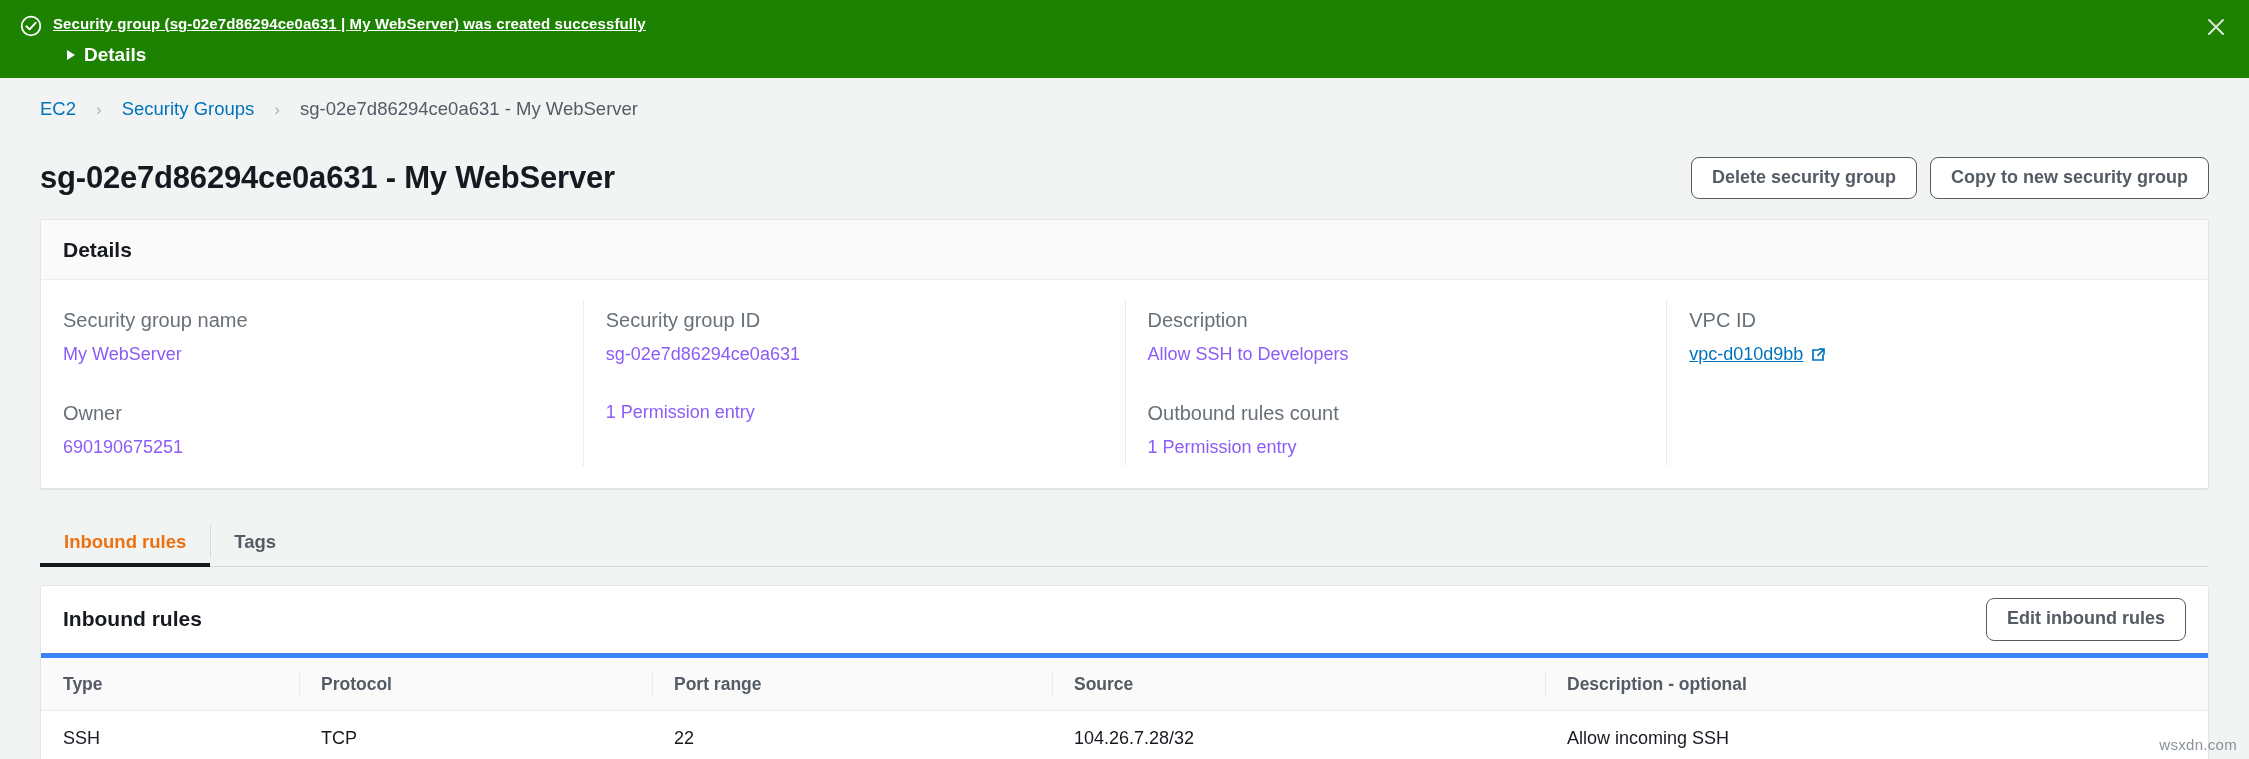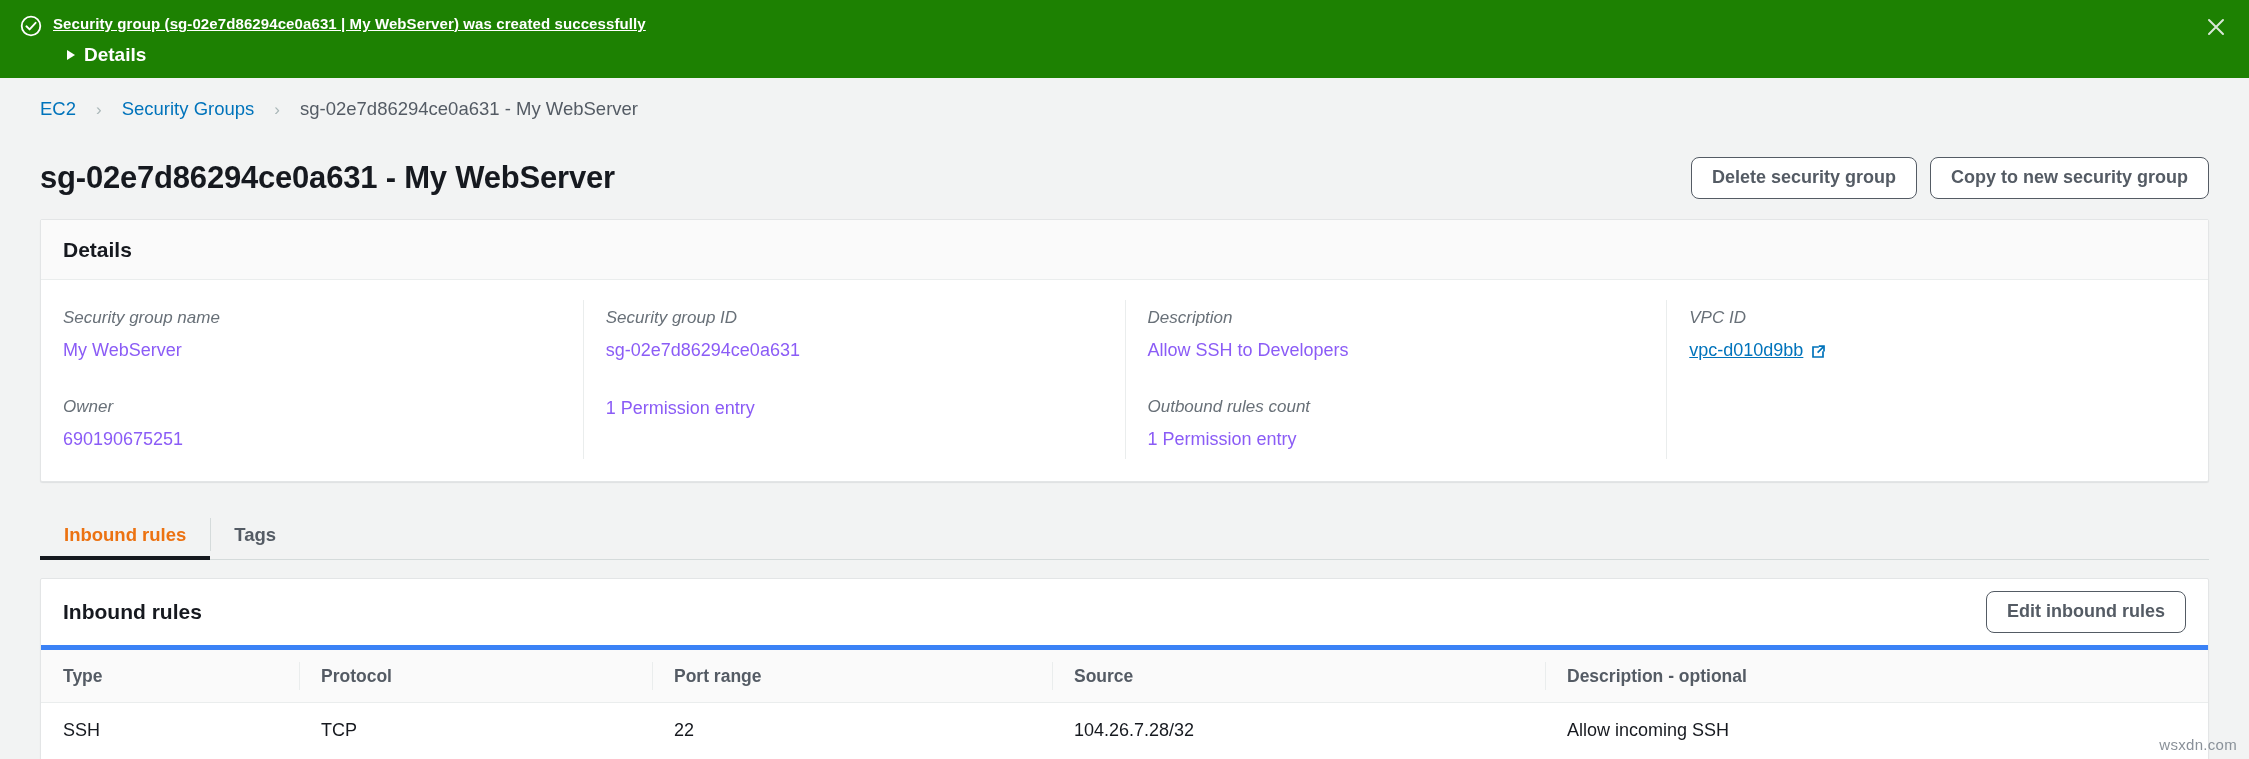--- a/index.html
+++ b/index.html
@@ -162,25 +162,24 @@
     grid-template-columns: repeat(4, 1fr);
     padding: 20px 0 22px;
   }
   .detail-cell {
     padding: 8px 24px 8px 22px;
     border-left: 1px solid #eaeded;
   }
   .detail-cell:nth-child(4n+1) { border-left: none; }
   .detail-cell.r2 { padding-top: 27px; }
   .detail-label {
-    font-size: 17px;
+    font-size: 20px;
     color: #687078;
     margin-bottom: 11px;
     line-height: 1.2;
-    font-style: italic;
   }
   .detail-value {
     font-size: 18px;
     color: #8b5cf6;
     line-height: 1.25;
   }
   .detail-value.link {
     color: #0073bb;
     cursor: pointer;
     display: inline-flex;

